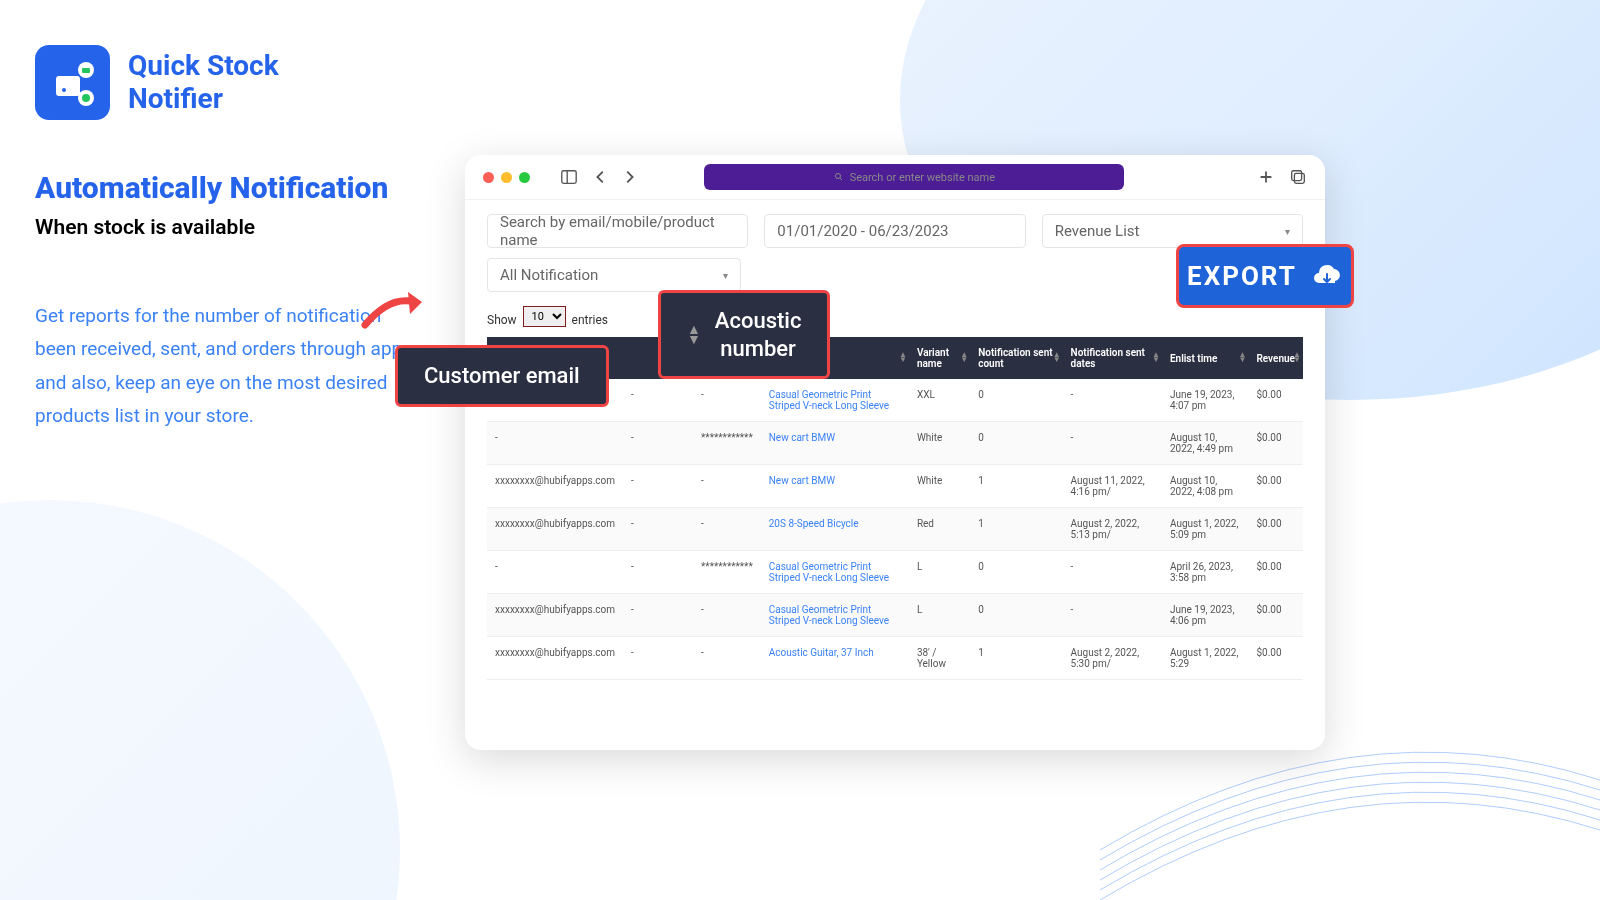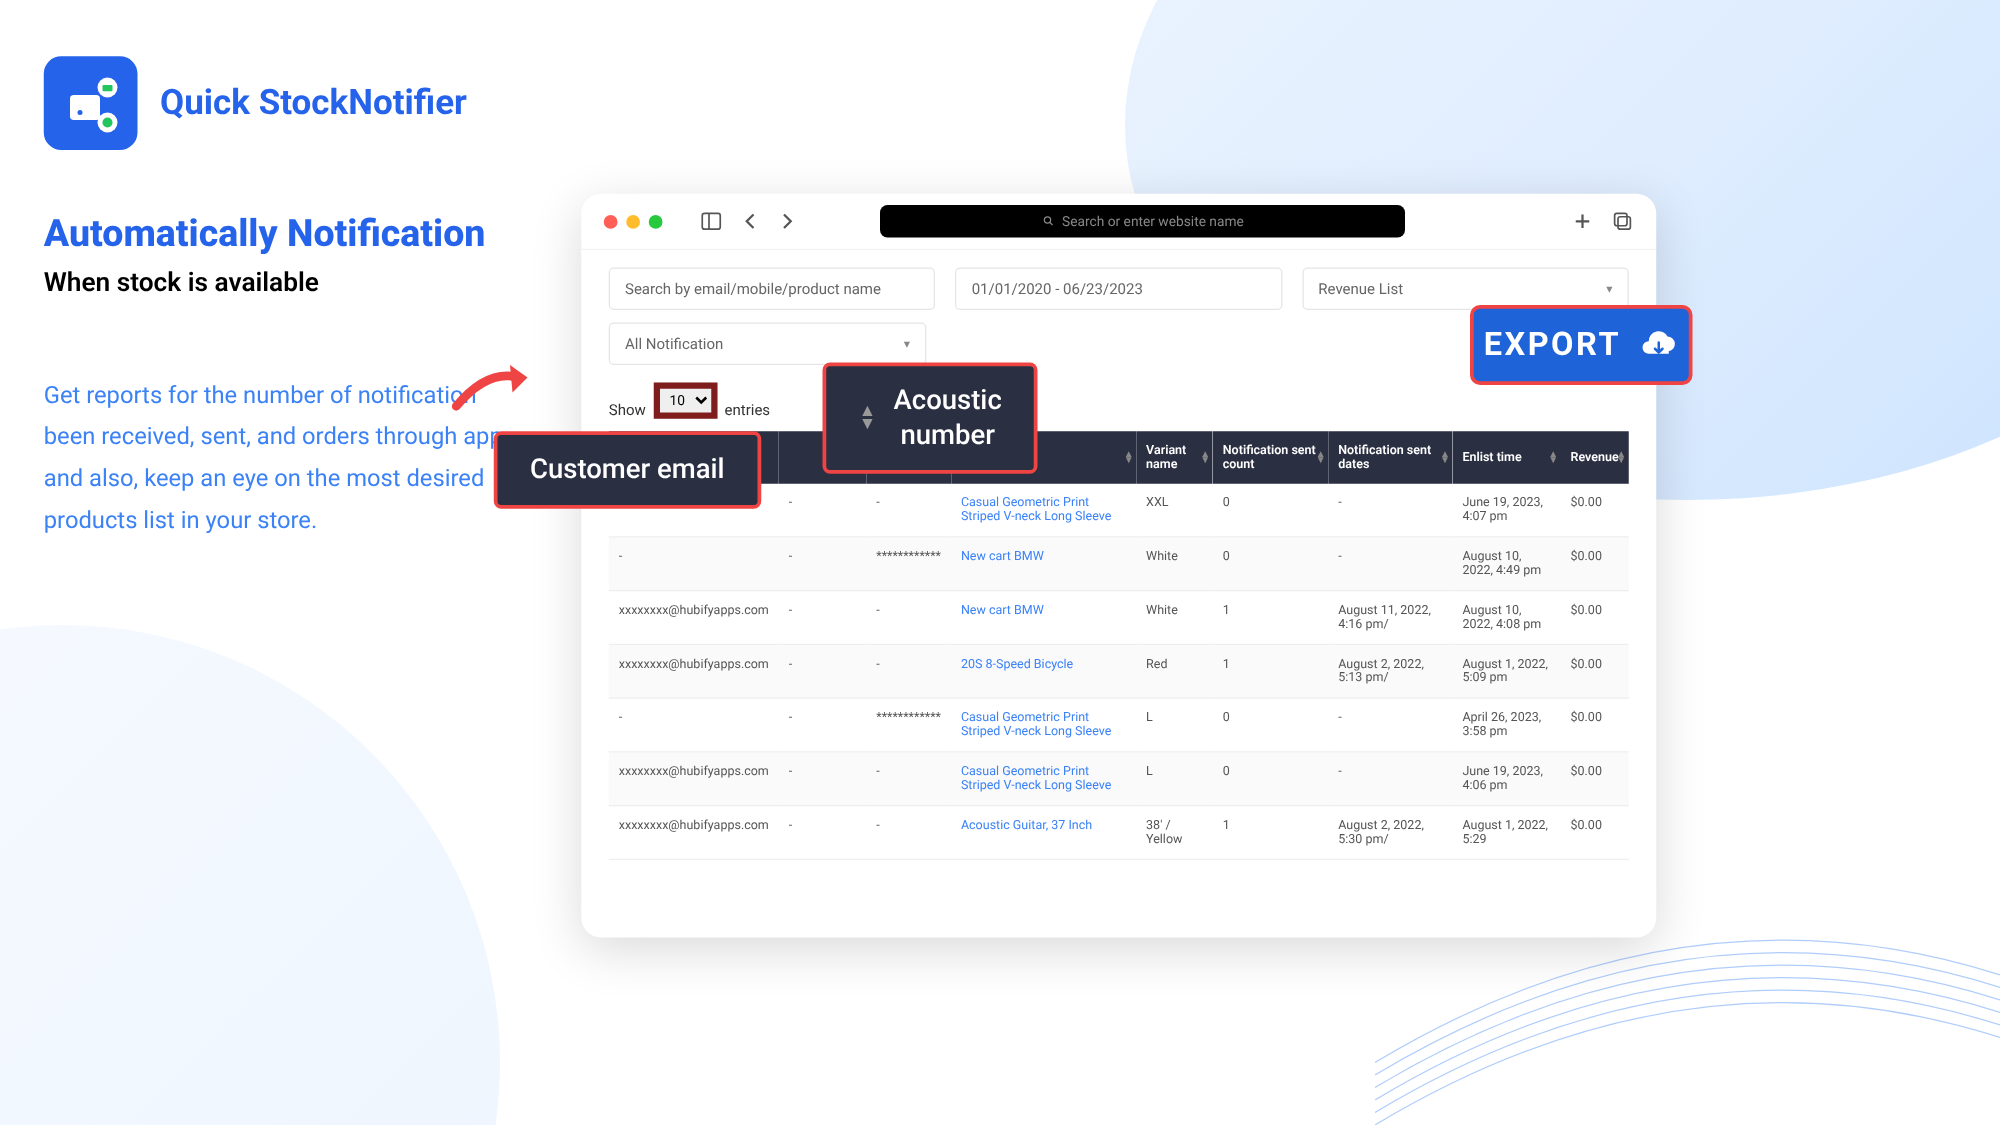--- a/index.html
+++ b/index.html
@@ -4,44 +4,44 @@
 <style>
 *{margin:0;padding:0;box-sizing:border-box;font-family:-apple-system,BlinkMacSystemFont,'Segoe UI',Roboto,sans-serif}
 body{width:1600px;height:900px;background:#fff;position:relative;overflow:hidden}
 .bg-wave-tr{position:absolute;top:-200px;right:-200px;width:900px;height:600px;background:linear-gradient(135deg,#dbeafe 0%,#bfdbfe 50%,#93c5fd 100%);border-radius:50%;opacity:0.5;z-index:0}
 .bg-wave-bl{position:absolute;bottom:-300px;left:-300px;width:700px;height:700px;background:linear-gradient(135deg,#eff6ff 0%,#dbeafe 100%);border-radius:50%;opacity:0.5;z-index:0}
 .bg-lines{position:absolute;bottom:0;right:0;width:500px;height:400px;z-index:0}
 .bg-lines svg{width:100%;height:100%}
 .logo-area{position:absolute;top:45px;left:35px;display:flex;align-items:center;gap:18px;z-index:2}
 .logo-icon{width:75px;height:75px;background:#2563eb;border-radius:14px;display:flex;align-items:center;justify-content:center;position:relative}
 .logo-icon svg{width:50px;height:50px}
-.logo-text{display:flex;flex-direction:row}
+.logo-text{display:flex;flex-direction:column}
 .logo-line{font-size:28px;font-weight:700;color:#2563eb;line-height:1.15}
 .left-content{position:absolute;top:170px;left:35px;width:380px;z-index:2}
 .headline{font-size:30px;font-weight:800;color:#2563eb;margin-bottom:10px}
 .subhead{font-size:21px;font-weight:600;color:#000;margin-bottom:60px}
 .body-text{font-size:19px;color:#3b82f6;line-height:1.75;font-weight:400}
 .arrow{position:absolute;top:280px;left:360px;z-index:3}
 .arrow svg{width:70px;height:55px}
 .browser{position:absolute;top:155px;left:465px;width:860px;height:595px;background:#fff;border-radius:16px;box-shadow:0 10px 40px rgba(0,0,0,0.15);z-index:2;overflow:hidden}
 .titlebar{height:45px;display:flex;align-items:center;padding:0 18px;border-bottom:1px solid #f1f1f1}
 .dots{display:flex;gap:7px}
 .dot{width:11px;height:11px;border-radius:50%}
 .dot-r{background:#ff5f56}.dot-y{background:#ffbd2e}.dot-g{background:#27c93f}
 .tb-group{display:flex;align-items:center;gap:14px;margin-left:30px}
 .tb-icon{width:18px;height:18px;color:#555}
 .nav-arrows{display:flex;gap:10px}
-.addr-bar{flex:1;max-width:420px;margin:0 auto;height:26px;background:#000000;border-radius:6px;display:flex;align-items:center;justify-content:center;font-size:11px;color:#888;gap:6px}
+.addr-bar{flex:1;max-width:420px;margin:0 auto;height:26px;background:#4c1d95;border-radius:6px;display:flex;align-items:center;justify-content:center;font-size:11px;color:#888;gap:6px}
 .tb-right{display:flex;gap:14px;margin-left:auto}
 .filters{padding:14px 22px;display:flex;flex-direction:column;gap:10px}
 .filter-row{display:flex;gap:16px}
-.filter-input{flex:1;height:34px;border:1px solid #e5e5e5;border-radius:4px;padding:0 12px;font-size:12px;color:#666;display:flex;align-items:center;justify-content:space-between;background:#fff}
+.filter-input{flex:1;height:34px;border:1px solid #e5e5e5;border-radius:4px;padding:0 12px;font-size:15px;color:#666;display:flex;align-items:center;justify-content:space-between;background:#fff}
 .filter-input.sel::after{content:'▾';font-size:10px;color:#888}
 .show-entries{padding:0 22px 10px;font-size:12px;color:#333;display:flex;align-items:flex-end;gap:6px}
-.show-entries select{border:5px solid #7f1d1d;padding:2px 4px;font-size:11px}
+.show-entries select{border:1px solid #7f1d1d;padding:2px 4px;font-size:11px}
 .table-wrap{padding:0 22px}
 .tbl{width:100%;border-collapse:collapse;font-size:11px}
 .tbl thead{background:#2b2f42;color:#fff}
 .tbl th{padding:10px 8px;text-align:left;font-weight:600;font-size:10px;position:relative}
 .sort-icon{position:absolute;right:2px;top:50%;transform:translateY(-50%);font-size:8px;color:#888;display:flex;flex-direction:column;line-height:0.6}
 .tbl td{padding:10px 8px;border-bottom:1px solid #eee;vertical-align:top;font-size:10px;color:#555}
 .tbl td.link{color:#3b82f6}
 .tbl tbody tr:nth-child(even){background:#fafafa}
 .callout{position:absolute;background:#2b2f42;color:#fff;border:3px solid #ef4444;border-radius:6px;padding:14px 26px;font-size:22px;font-weight:500;z-index:5;text-align:center;line-height:1.25}
 .callout-email{top:345px;left:395px}

